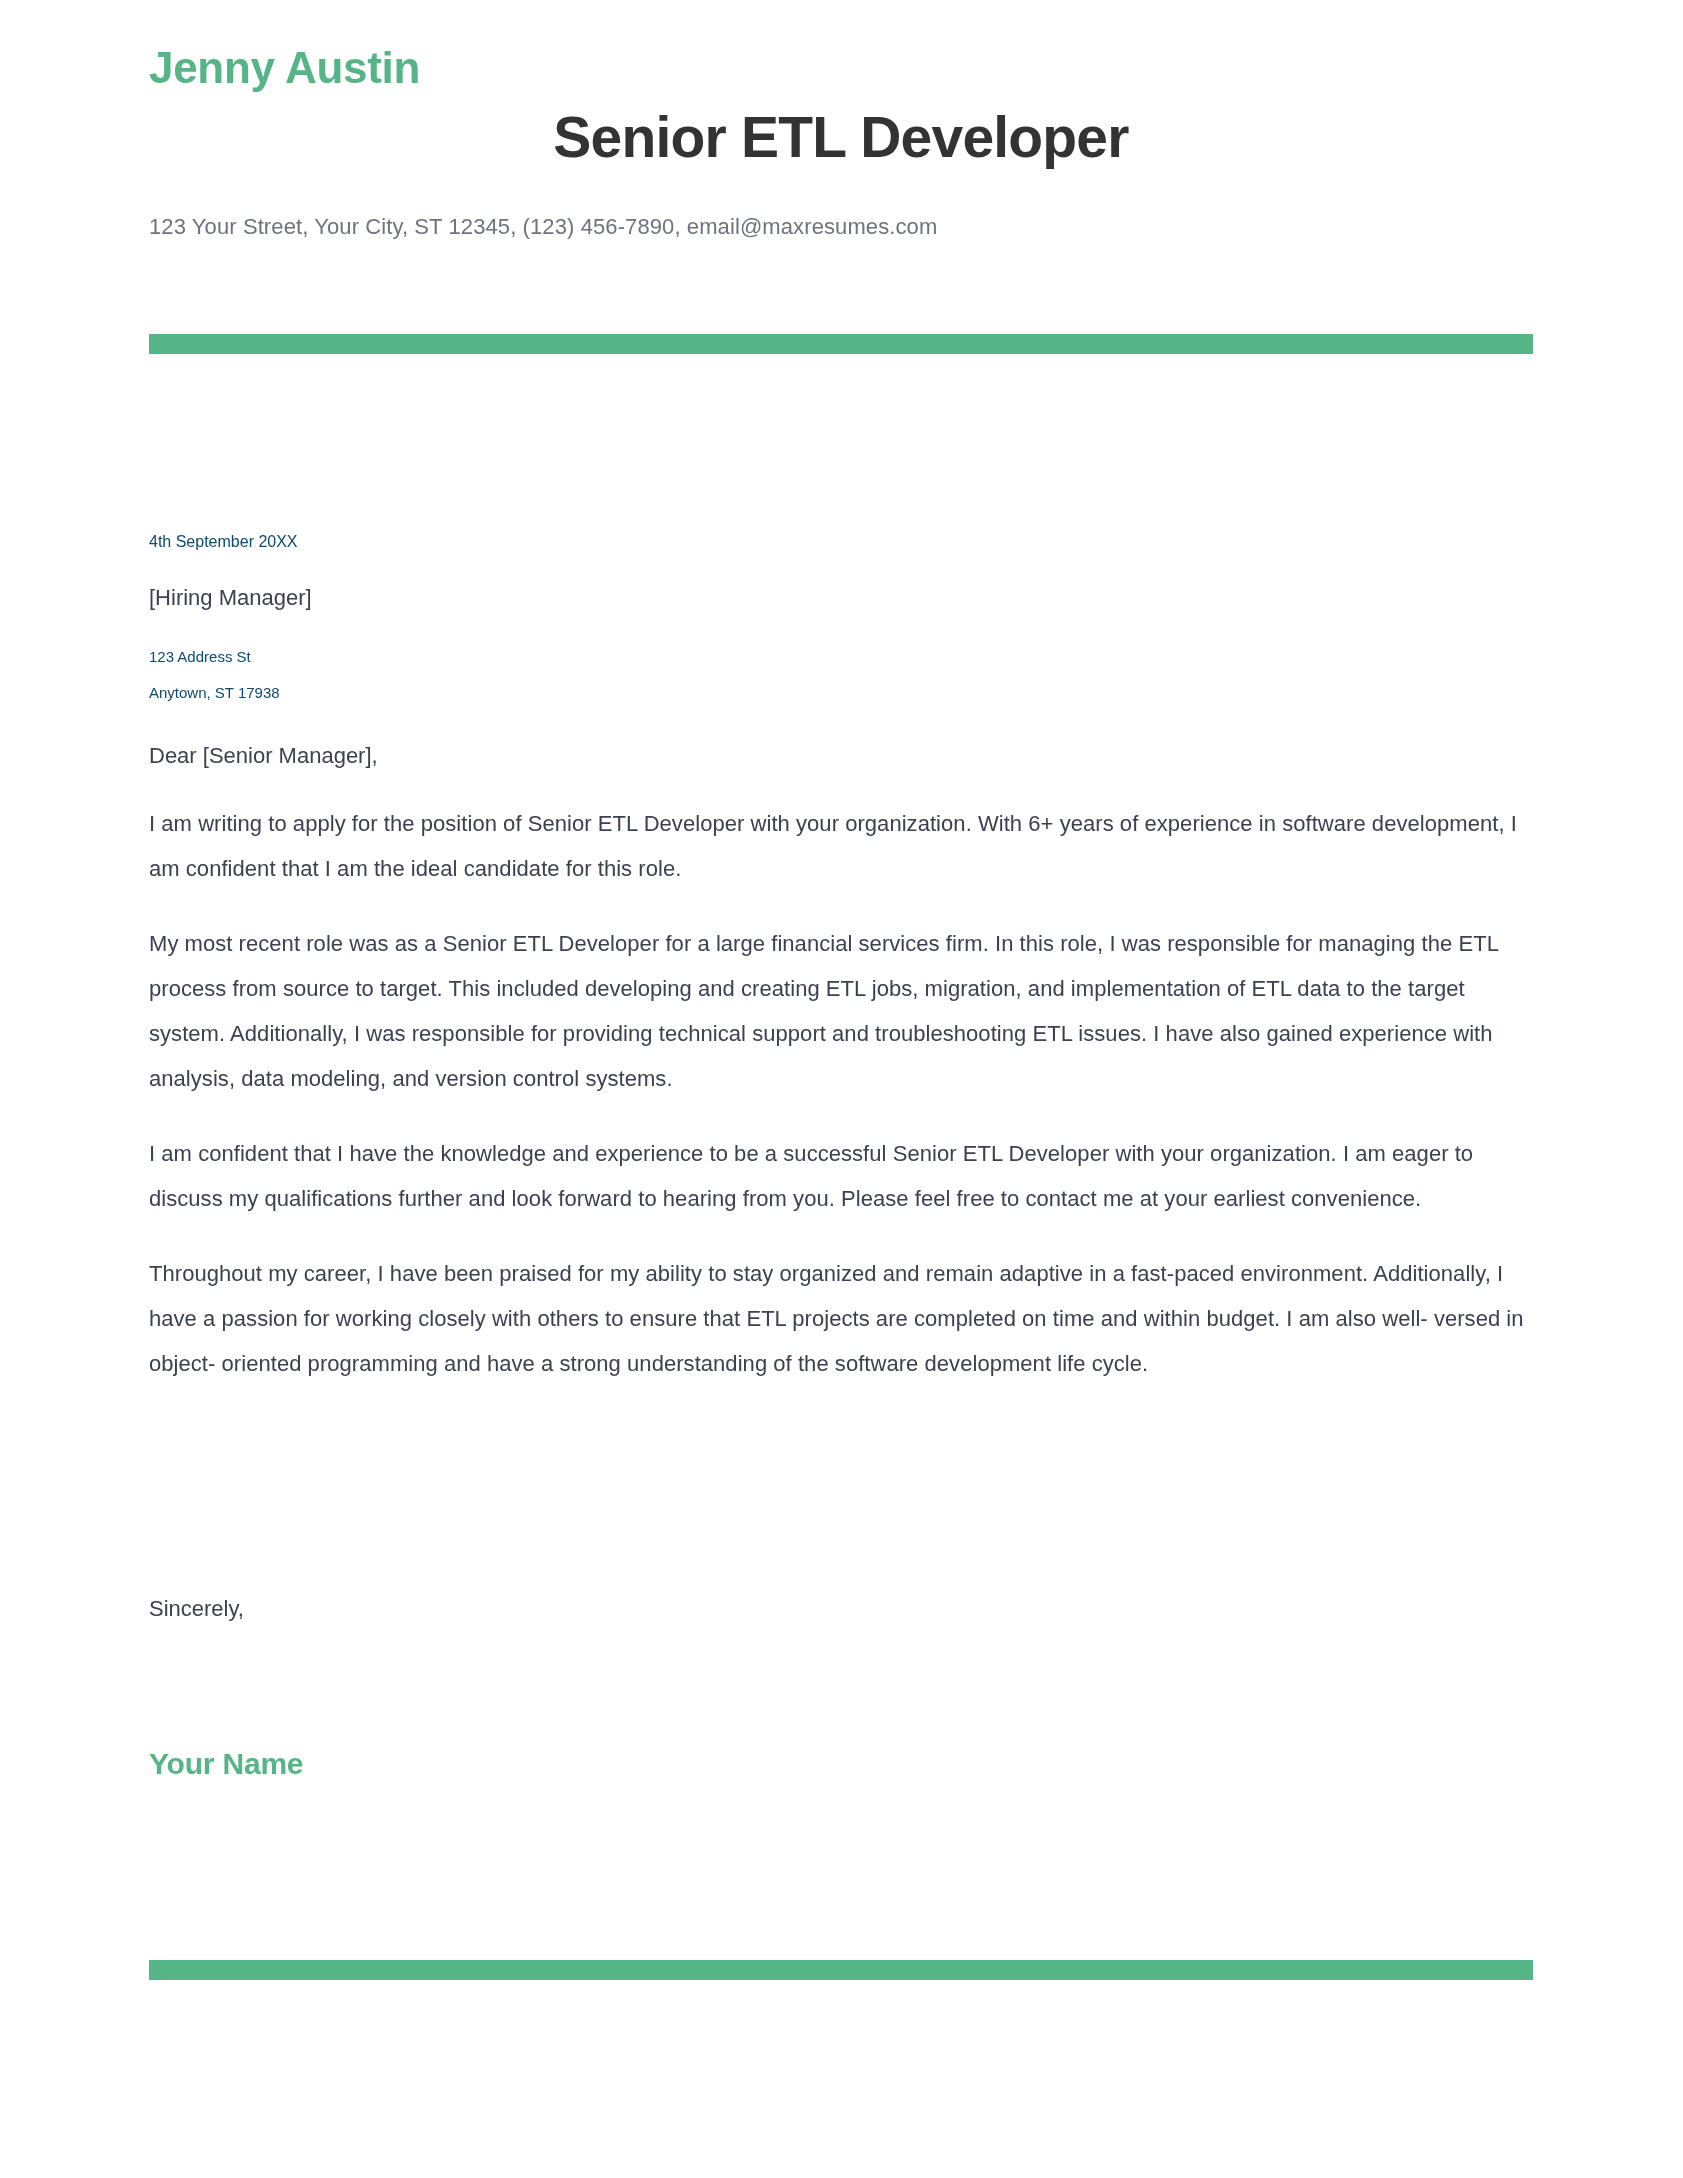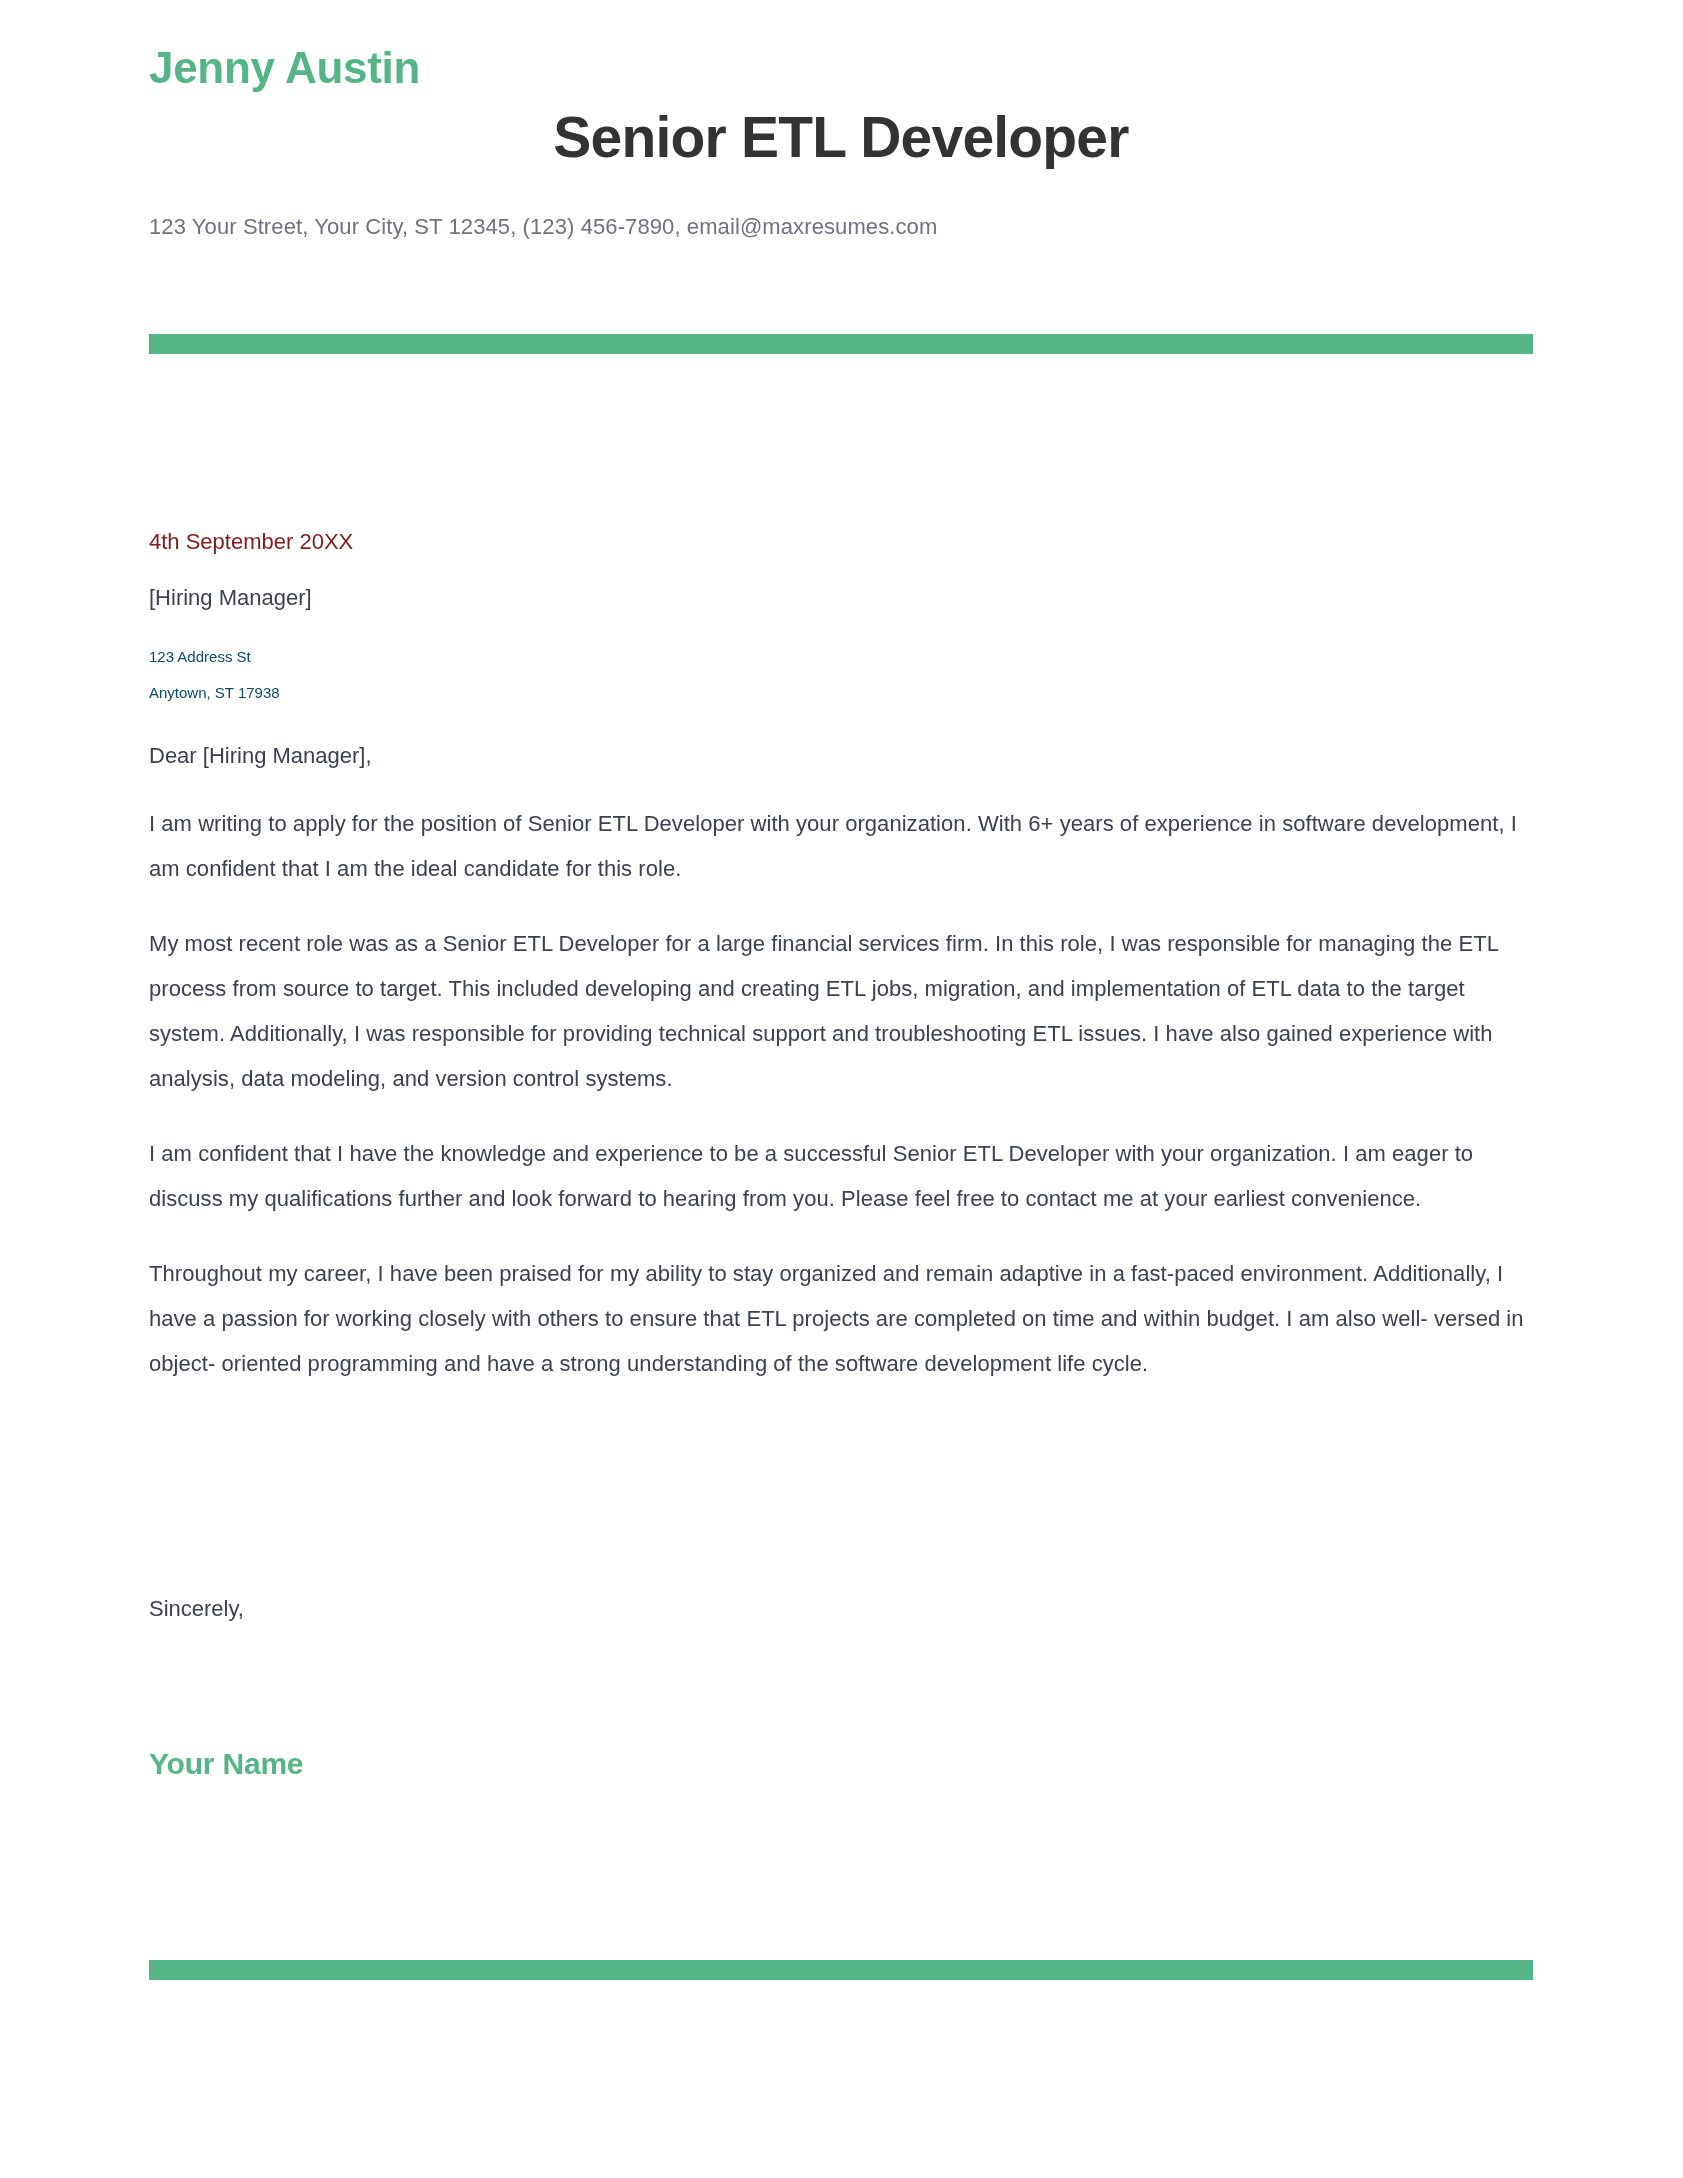--- a/index.html
+++ b/index.html
@@ -97,23 +97,23 @@
 
   .addr-block {
     margin: 0 0 30px 0;
     font-size: 15px;
     line-height: 36px;
     color: #0c4a6e;
   }
 
   .date-line {
     margin: 0 0 26px 0;
-    font-size: 22px;
+    font-size: 16px;
     line-height: 30px;
-    color: #7f1d1d;
+    color: #0c4a6e;
   }
 
   .recipient-line {
     margin: 0 0 26px 0;
     font-size: 22px;
     line-height: 30px;
     color: #3c4150;
   }
 
   .salutation {
@@ -161,21 +161,21 @@
 
     <div class="date-line">4th September 20XX</div>
 
     <div class="recipient-line">[Hiring Manager]</div>
 
     <div class="addr-block">
       <div>123 Address St</div>
       <div>Anytown, ST 17938</div>
     </div>
 
-    <div class="salutation">Dear [Hiring Manager],</div>
+    <div class="salutation">Dear [Senior Manager],</div>
 
     <p>I am writing to apply for the position of Senior ETL Developer with your organization. With 6+ years of experience in software development, I am confident that I am the ideal candidate for this role.</p>
 
     <p>My most recent role was as a Senior ETL Developer for a large financial services firm. In this role, I was responsible for managing the ETL process from source to target. This included developing and creating ETL jobs, migration, and implementation of ETL data to the target system. Additionally, I was responsible for providing technical support and troubleshooting ETL issues. I have also gained experience with analysis, data modeling, and version control systems.</p>
 
     <p>I am confident that I have the knowledge and experience to be a successful Senior ETL Developer with your organization. I am eager to discuss my qualifications further and look forward to hearing from you. Please feel free to contact me at your earliest convenience.</p>
 
     <p>Throughout my career, I have been praised for my ability to stay organized and remain adaptive in a fast-paced environment. Additionally, I have a passion for working closely with others to ensure that ETL projects are completed on time and within budget. I am also well- versed in object- oriented programming and have a strong understanding of the software development life cycle.</p>
 
   </div>

